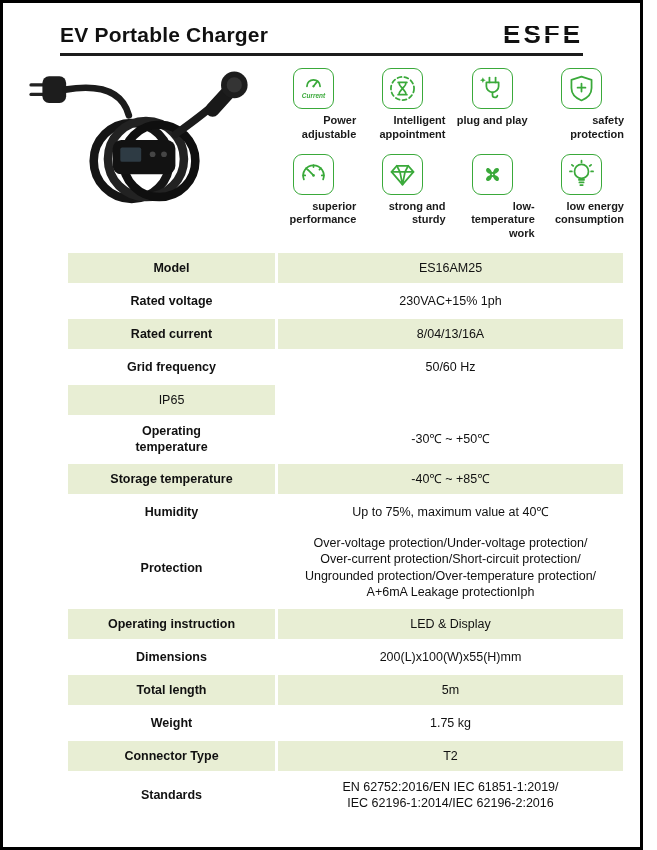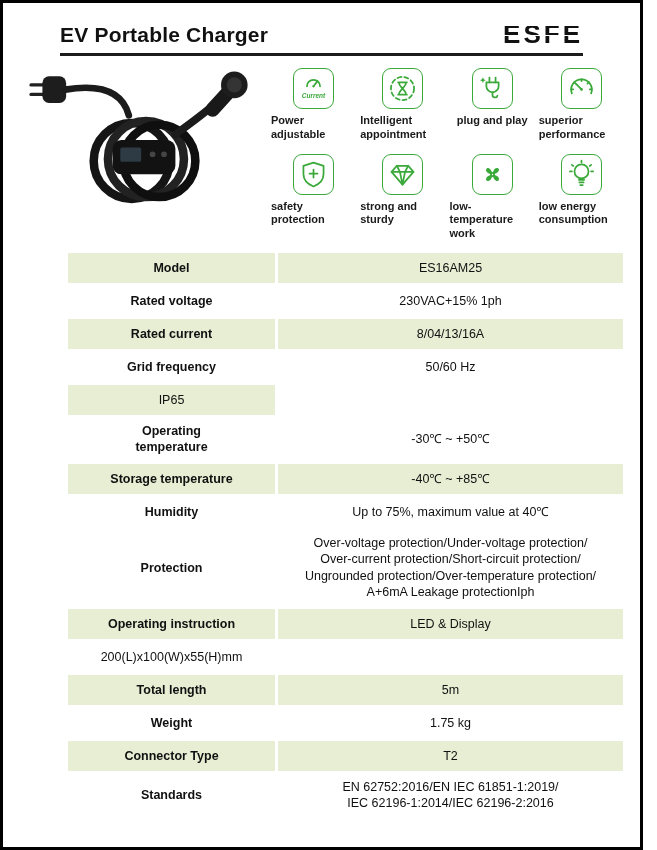--- a/index.html
+++ b/index.html
@@ -11,21 +11,21 @@
   .logo{font-size:26px;font-weight:800;letter-spacing:3px;color:#111;line-height:1;}
   @supports (-webkit-background-clip: text){
     .logo{background:repeating-linear-gradient(to bottom,#111 0 4px,#fff 4px 5.5px,#111 5.5px 10px);
       -webkit-background-clip:text;background-clip:text;color:transparent;}
   }
   .rule{height:3px;background:#1c1c1c;margin:1px 57px 0 57px;}
   .product{display:flex;align-items:flex-start;padding:8px 16px 2px 16px;}
   .product-image{width:252px;height:152px;flex:none;}
   .product-image svg{width:100%;height:100%;}
   .features{flex:1;display:grid;grid-template-columns:repeat(4,1fr);row-gap:12px;column-gap:4px;padding-top:4px;}
-  .feature{display:flex;flex-direction:column;align-items:center;text-align:left;}
+  .feature{display:flex;flex-direction:column;align-items:center;text-align:right;}
   .feat-icon{width:41px;height:41px;border:1.7px solid var(--accent,#3aa93a);border-radius:9px;
     display:flex;align-items:center;justify-content:center;background:#fff;}
   .feat-label{font-size:11px;font-weight:bold;margin-top:5px;line-height:1.25;max-width:88px;color:#1a1a1a;}
   .table{display:flex;flex-direction:column;gap:3px;margin:10px 17px 0 65px;}
   .spec-row{display:grid;grid-template-columns:207px 1fr;column-gap:3px;}
   .spec-label,.spec-value{display:flex;align-items:center;justify-content:center;text-align:center;
     min-height:30px;padding:5px 12px;font-size:12.5px;line-height:1.32;white-space:pre-line;background:#fff;}
   .spec-label{font-weight:bold;}
   .spec-row.green .spec-label,.spec-row.green .spec-value{background:var(--row-green,#e8eed4);}
 </style>
@@ -100,37 +100,37 @@
               <path d="M20 24.5v3.2c0 3.3 5.6 3.3 5.6.3"></path>
               <path d="M9 7.2l1 2.3 2.3 1-2.3 1-1 2.3-1-2.3-2.3-1 2.3-1z" fill="#3aa93a" stroke="none"></path>
             </svg>
           </div>
     <div class="feat-label">plug and play</div>
   </div>
 
   <div class="feature">
     <div class="feat-icon">
             <svg viewBox="0 0 40 40" width="35" height="35" fill="none" stroke="#3aa93a" stroke-width="2" stroke-linecap="round" stroke-linejoin="round" aria-hidden="true">
+              <path d="M20 6.5l11.5 3.6v9.4c0 7.6-5.1 11.7-11.5 14.2C13.6 31.2 8.5 27.1 8.5 19.5v-9.4z"></path>
+              <path d="M20 14.5v9M15.5 19h9"></path>
+            </svg>
+          </div>
+    <div class="feat-label">safety protection</div>
+  </div>
+
+  <div class="feature">
+    <div class="feat-icon">
+            <svg viewBox="0 0 40 40" width="35" height="35" fill="none" stroke="#3aa93a" stroke-width="2" stroke-linecap="round" stroke-linejoin="round" aria-hidden="true">
               <path d="M9 25.5a11.8 11.8 0 1 1 22 0"></path>
               <line x1="20" y1="21" x2="13.8" y2="14.8"></line>
               <circle cx="20" cy="21" r="1.5" fill="#3aa93a" stroke="none"></circle>
               <path d="M20 9.2v2.3M28.4 12.7l-1.6 1.6M31.8 21h-2.3M11.6 12.7l1.6 1.6M8.2 21h2.3"></path>
             </svg>
           </div>
     <div class="feat-label">superior performance</div>
-  </div>
-
-  <div class="feature">
-    <div class="feat-icon">
-            <svg viewBox="0 0 40 40" width="35" height="35" fill="none" stroke="#3aa93a" stroke-width="2" stroke-linecap="round" stroke-linejoin="round" aria-hidden="true">
-              <path d="M20 6.5l11.5 3.6v9.4c0 7.6-5.1 11.7-11.5 14.2C13.6 31.2 8.5 27.1 8.5 19.5v-9.4z"></path>
-              <path d="M20 14.5v9M15.5 19h9"></path>
-            </svg>
-          </div>
-    <div class="feat-label">safety protection</div>
   </div>
 
   <div class="feature">
     <div class="feat-icon">
             <svg viewBox="0 0 40 40" width="35" height="35" fill="none" stroke="#3aa93a" stroke-width="2" stroke-linecap="round" stroke-linejoin="round" aria-hidden="true">
               <path d="M13.5 10h13l6 7L20 31.5 7.5 17z"></path>
               <path d="M7.5 17h25M13.5 10l3.6 7L20 31.5M26.5 10l-3.6 7L20 31.5"></path>
             </svg>
           </div>
     <div class="feat-label">strong and sturdy</div>
@@ -211,20 +211,21 @@
 Ungrounded protection/Over-temperature protection/
 A+6mA Leakage protectionIph</div>
   </div>
 
   <div class="spec-row green">
     <div class="spec-label">Operating instruction</div>
     <div class="spec-value">LED &amp; Display</div>
   </div>
 
   <div class="spec-row">
+    <div class="spec-label">Dimensions</div>
     <div class="spec-value">200(L)x100(W)x55(H)mm</div>
   </div>
 
   <div class="spec-row green">
     <div class="spec-label">Total length</div>
     <div class="spec-value">5m</div>
   </div>
 
   <div class="spec-row">
     <div class="spec-label">Weight</div>

